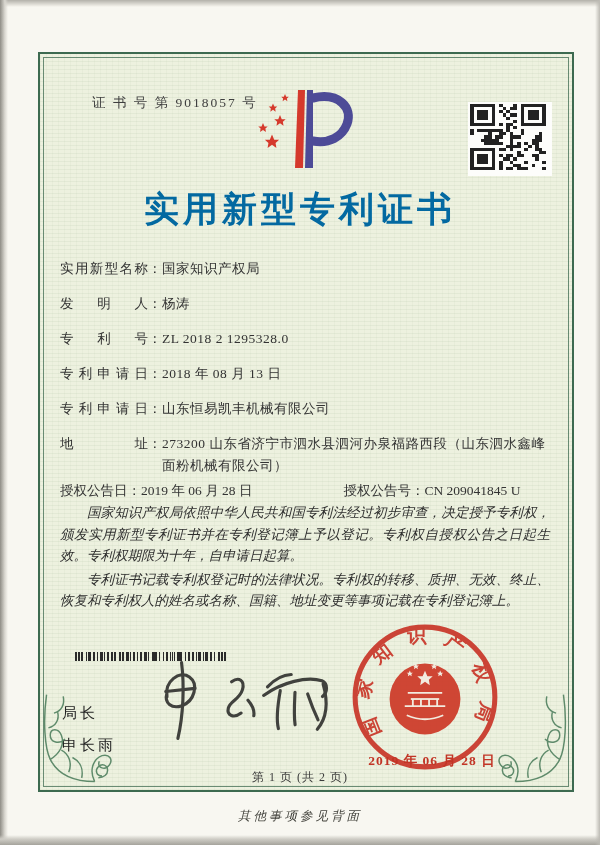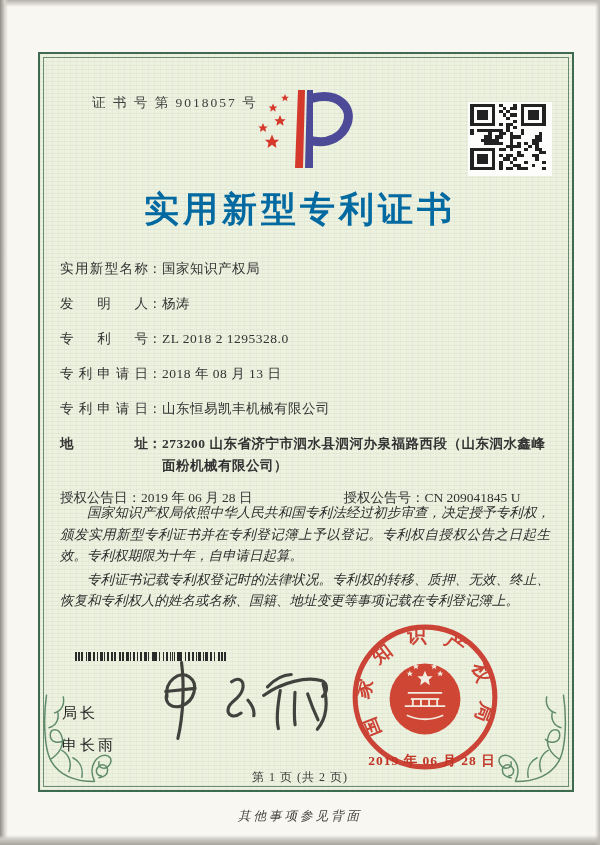--- a/index.html
+++ b/index.html
@@ -24,21 +24,21 @@
   .qr{position:absolute;left:468px;top:102px;width:80px;height:70px;background:#fdfdfb;padding:2px;}
 
   .title{position:absolute;left:0;top:186px;width:600px;text-align:center;font-size:35px;font-weight:700;
          color:#0369a1;letter-spacing:4px;}
 
   .fields{position:absolute;left:60px;top:258px;width:490px;font-size:13.5px;color:#333;}
   .row{display:flex;line-height:22px;margin-bottom:13px;}
   .row .lbl{display:inline-block;width:88px;text-align:justify;text-align-last:justify;flex:0 0 88px;color:#343434;}
   .row .col{flex:0 0 14px;}
   .row .val{flex:1;letter-spacing:0.5px;}
-  .row-addr{margin-bottom:10px;font-weight:bold;}
+  .row-addr{margin-bottom:3px;}
   .grant-row{display:flex;line-height:22px;margin-bottom:0;gap:45px;}
   .grant-row .pair{display:flex;}
   .grant-row .pair2{margin-left:46px;align-items:flex-end;}
 
   .paras{position:absolute;left:60px;top:502px;width:490px;font-size:13.5px;font-style:italic;
          color:#2e2e2e;line-height:21.5px;text-align:justify;}
   .paras p{margin:0 0 2px 0;text-indent:2em;}
 
   .barcode{position:absolute;left:75px;top:652px;width:152px;height:9px;
     background:repeating-linear-gradient(90deg,#2b2b2b 0 1px,rgba(0,0,0,0) 1px 3px,#2b2b2b 3px 5px,rgba(0,0,0,0) 5px 7px,#2b2b2b 7px 8px,rgba(0,0,0,0) 8px 11px),

